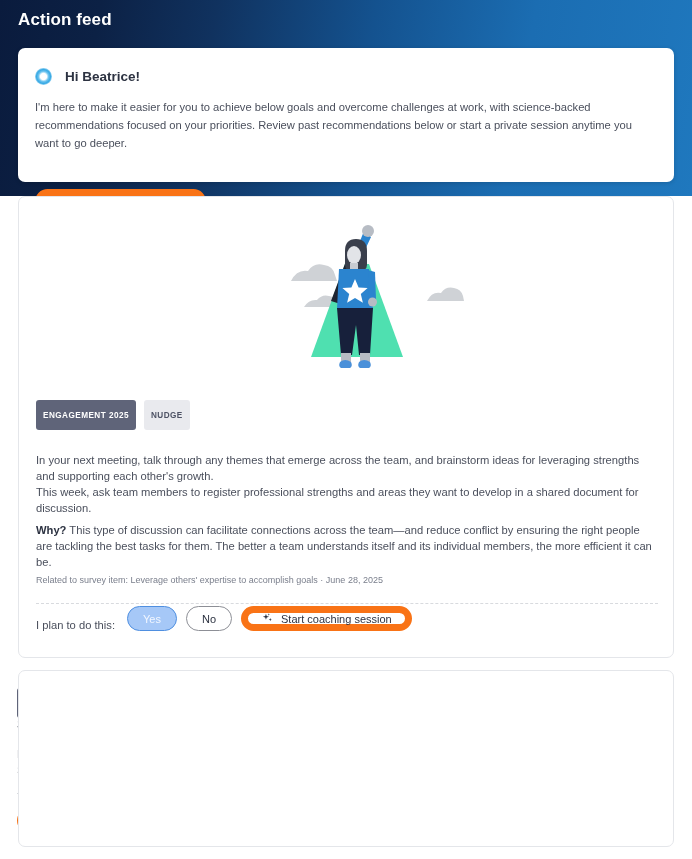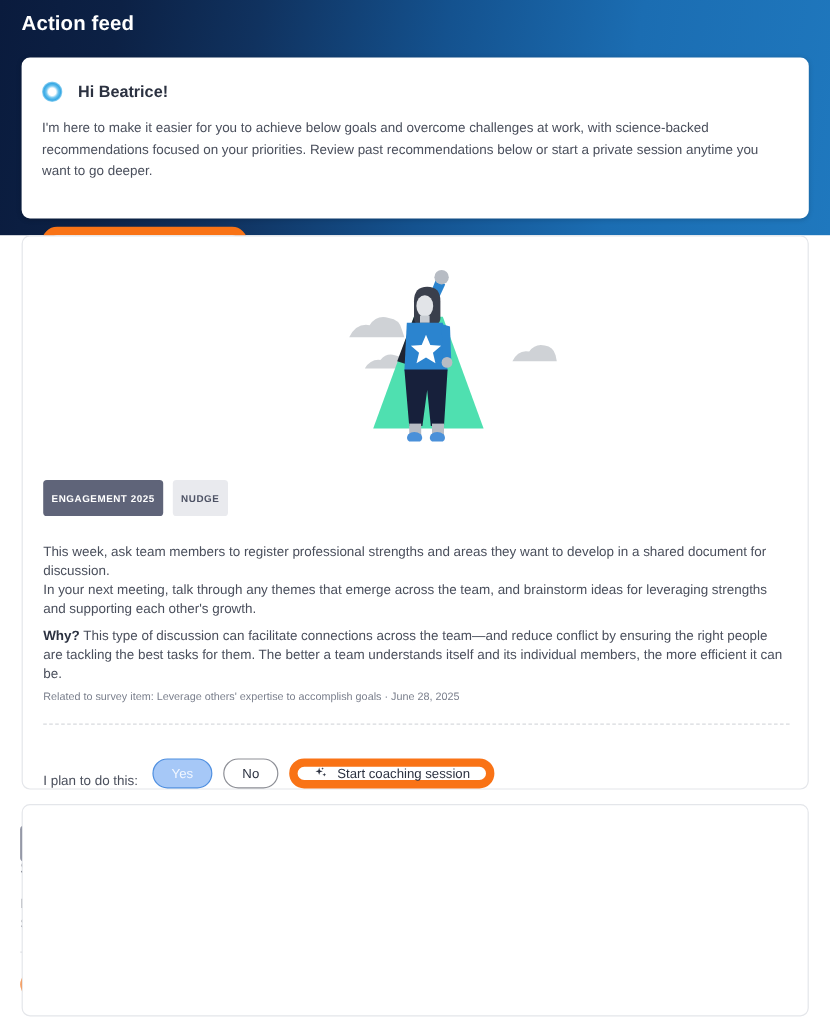--- a/index.html
+++ b/index.html
@@ -257,21 +257,20 @@
     color: #2c3241;
     font-family: "Liberation Sans", sans-serif;
     font-size: 11px;
     height: 25px;
     padding: 0 15px;
     cursor: pointer;
     display: inline-flex;
     align-items: center;
     justify-content: center;
     white-space: nowrap;
-    margin-top: 26px;
   }
 
   .pill-choice.selected {
     background: #a6c8f7;
     border-color: #4f8fe0;
     color: #f2f7ff;
   }
 
   
   .ap-badge-row {
@@ -378,22 +377,22 @@
     </svg>
   </div>
 
   <div class="badge-row">
     <span class="badge badge-primary">ENGAGEMENT 2025</span>
     <span class="badge badge-secondary">NUDGE</span>
   </div>
 
 
   <div class="nudge-body">
+    <p>In your next meeting, talk through any themes that emerge across the team, and brainstorm ideas for leveraging strengths and supporting each other's growth.</p>
     <p>This week, ask team members to register professional strengths and areas they want to develop in a shared document for discussion.</p>
-    <p>In your next meeting, talk through any themes that emerge across the team, and brainstorm ideas for leveraging strengths and supporting each other's growth.</p>
   </div>
 
   <div class="why-block">
     <b>Why?</b><span> This type of discussion can facilitate connections across the team—and reduce conflict by ensuring the right people are tackling the best tasks for them. The better a team understands itself and its individual members, the more efficient it can be.</span>
   </div>
 
   <div class="meta-line">Related to survey item: Leverage others' expertise to accomplish goals  ·  June 28, 2025</div>
 
   <div class="divider divider-nudge"></div>
 

